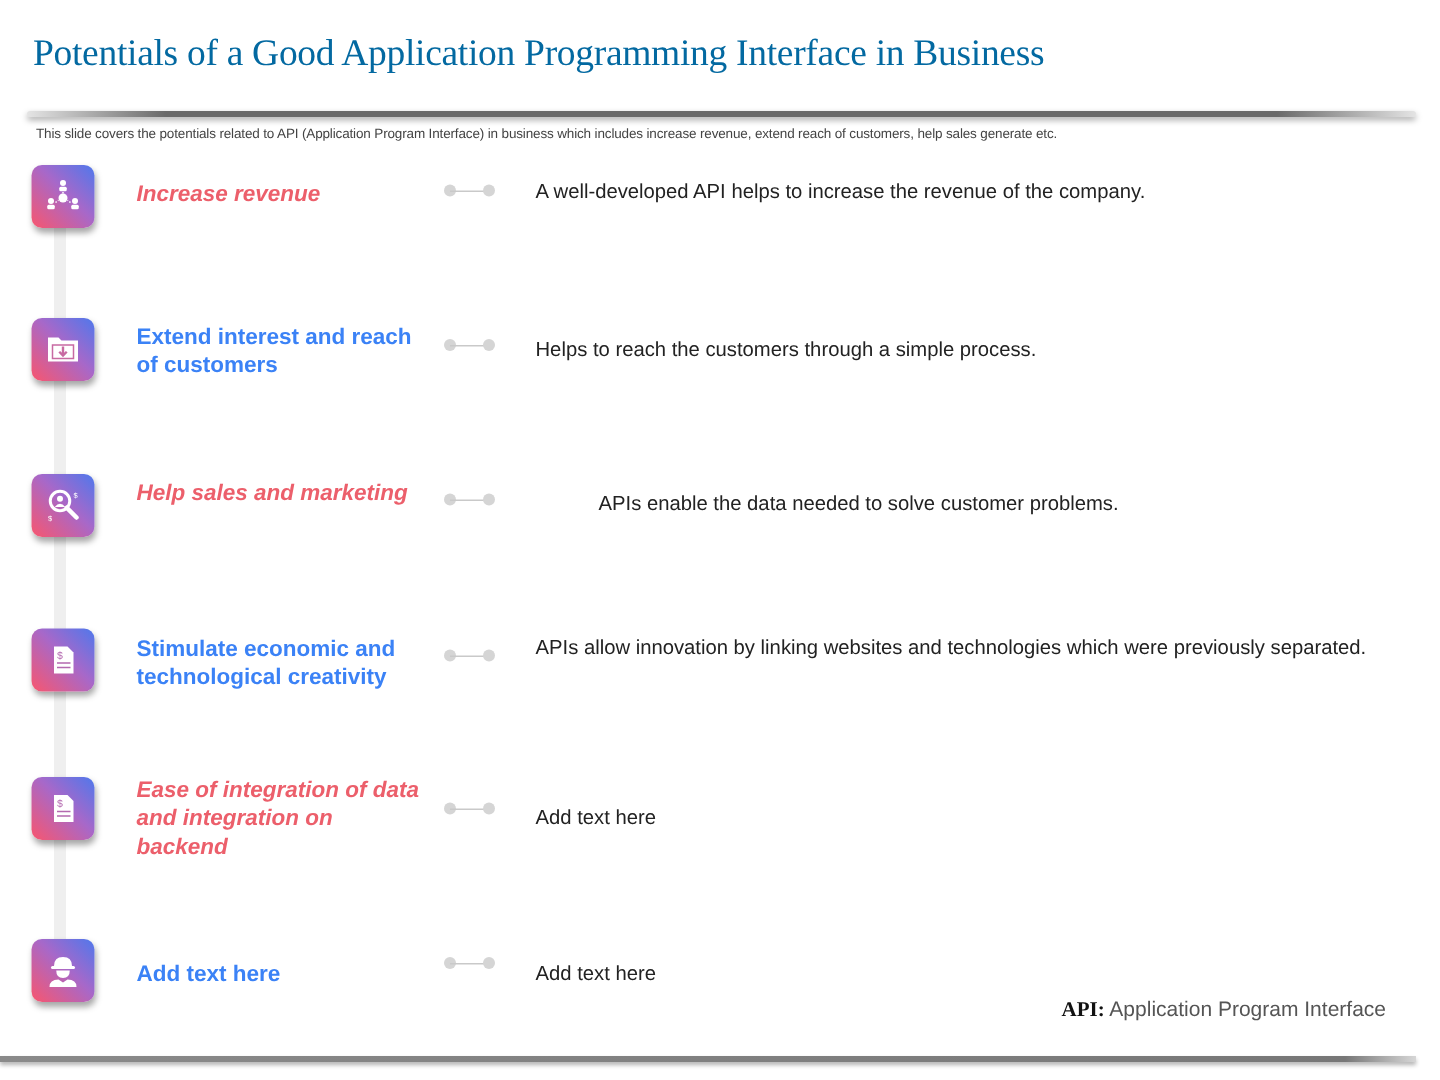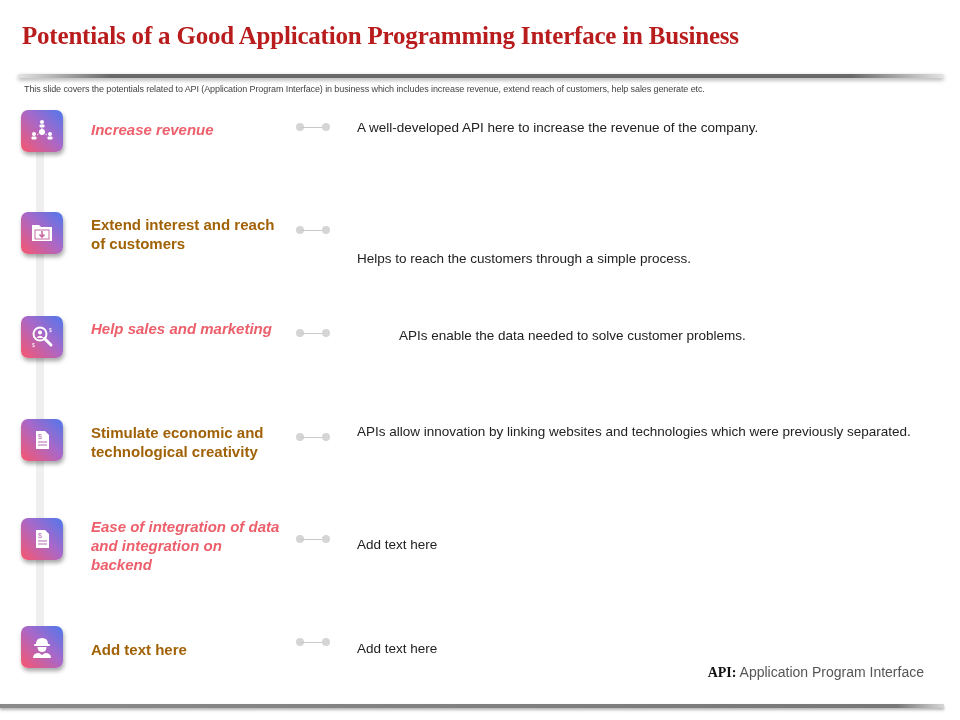--- a/index.html
+++ b/index.html
@@ -1,22 +1,22 @@
 <!DOCTYPE html>
 <html><head>
   <meta charset="utf-8">
   <style>
     * { box-sizing: border-box; margin: 0; padding: 0; }
     html, body { width: 960px; height: 720px; background: #ffffff; overflow: hidden; }
     body { position: relative; font-family: "Liberation Sans", sans-serif; }
 
     .title {
       position: absolute; left: 22px; top: 22px;
-      font-family: "Liberation Serif", serif; font-weight: bold;
-      font-size: 25px; color: #b91c1c; letter-spacing: -0.2px;
+      font-family: "Liberation Serif", serif; font-weight: normal;
+      font-size: 25px; color: #0369a1; letter-spacing: -0.2px;
       white-space: nowrap;
     }
     .title-rule {
       position: absolute; left: 18px; top: 74px; width: 926px; height: 4px;
       background: linear-gradient(to right, rgba(120,120,120,0.2), #6a6a6a 10%, #6a6a6a 90%, rgba(120,120,120,0.2));
       border-radius: 2px;
       box-shadow: 0 2px 4px rgba(0,0,0,0.35);
     }
     .subtitle {
       position: absolute; left: 24px; top: 84px;
@@ -34,21 +34,21 @@
       background: linear-gradient(225deg, #4f78ec 0%, #a768c9 45%, #f8566e 100%);
       box-shadow: 1px 3px 4px rgba(0,0,0,0.35);
       display: flex; align-items: center; justify-content: center;
     }
     .icon-box svg { width: 26px; height: 26px; }
     .heading {
       position: absolute; left: 91px; width: 200px;
       font-size: 15px; font-weight: bold; line-height: 19px;
     }
     .heading.red { color: #ec5f6b; font-style: italic; }
-    .heading.blue { color: #a16207; }
+    .heading.blue { color: #3b82f6; }
 
     .connector {
       position: absolute; left: 296px; width: 34px; height: 8px;
     }
     .connector .dot {
       position: absolute; top: 0; width: 8px; height: 8px; border-radius: 50%; background: #d5d5d5;
     }
     .connector .dot.l { left: 0; }
     .connector .dot.r { right: 0; }
     .connector .line {
@@ -93,38 +93,38 @@
         <circle cx="13" cy="14" r="3"></circle>
         <path d="M13 10 L13 11 M8 17 L10 15.5 M18 17 L16 15.5" stroke="#fff" stroke-width="1" stroke-dasharray="1 1"></path>
       </svg>
     </div>
     <div class="heading red" style="top:10px;">Increase revenue</div>
     <div class="connector" style="top:13px;">
         <span class="dot l"></span>
         <span class="line"></span>
         <span class="dot r"></span>
       </div>
-    <div class="desc" style="top:9px;">A well-developed API here to increase the revenue of the company.</div>
+    <div class="desc" style="top:9px;">A well-developed API helps to increase the revenue of the company.</div>
   </div>
 
   <div class="row" style="top:212px;">
     <div class="icon-box" style="top:0;">
       <svg viewBox="0 0 26 26" fill="none" stroke="#fff" stroke-width="2">
         <path d="M3 5 H10 L12 7 H23 V21 H3 Z" fill="#fff" stroke="none"></path>
         <rect x="6" y="10" width="14" height="9" fill="none" stroke="#c86aa2" stroke-width="1"></rect>
         <path d="M13 11 V17 M10.5 14.5 L13 17 L15.5 14.5" stroke="#c86aa2" stroke-width="1.6"></path>
       </svg>
     </div>
     <div class="heading blue" style="top:3px;">Extend interest  and reach of customers</div>
     <div class="connector" style="top:14px;">
         <span class="dot l"></span>
         <span class="line"></span>
         <span class="dot r"></span>
       </div>
-    <div class="desc" style="top:12px;margin-top:26px;">Helps to reach the customers through a simple process.</div>
+    <div class="desc" style="top:12px;">Helps to reach the customers through a simple process.</div>
   </div>
 
   <div class="row" style="top:316px;">
     <div class="icon-box" style="top:0;">
       <svg viewBox="0 0 26 26" fill="none" stroke="#fff" stroke-width="2">
         <circle cx="11" cy="10" r="6.5"></circle>
         <path d="M15.5 14.5 L22 21" stroke-width="3" stroke-linecap="round"></path>
         <circle cx="11" cy="8.5" r="2" fill="#fff" stroke="none"></circle>
         <path d="M7.5 14 Q11 9.5 14.5 14" fill="#fff" stroke="none"></path>
         <text x="20" y="8" font-size="5" fill="#fff" stroke="none" font-family="Liberation Sans, sans-serif">$</text>

